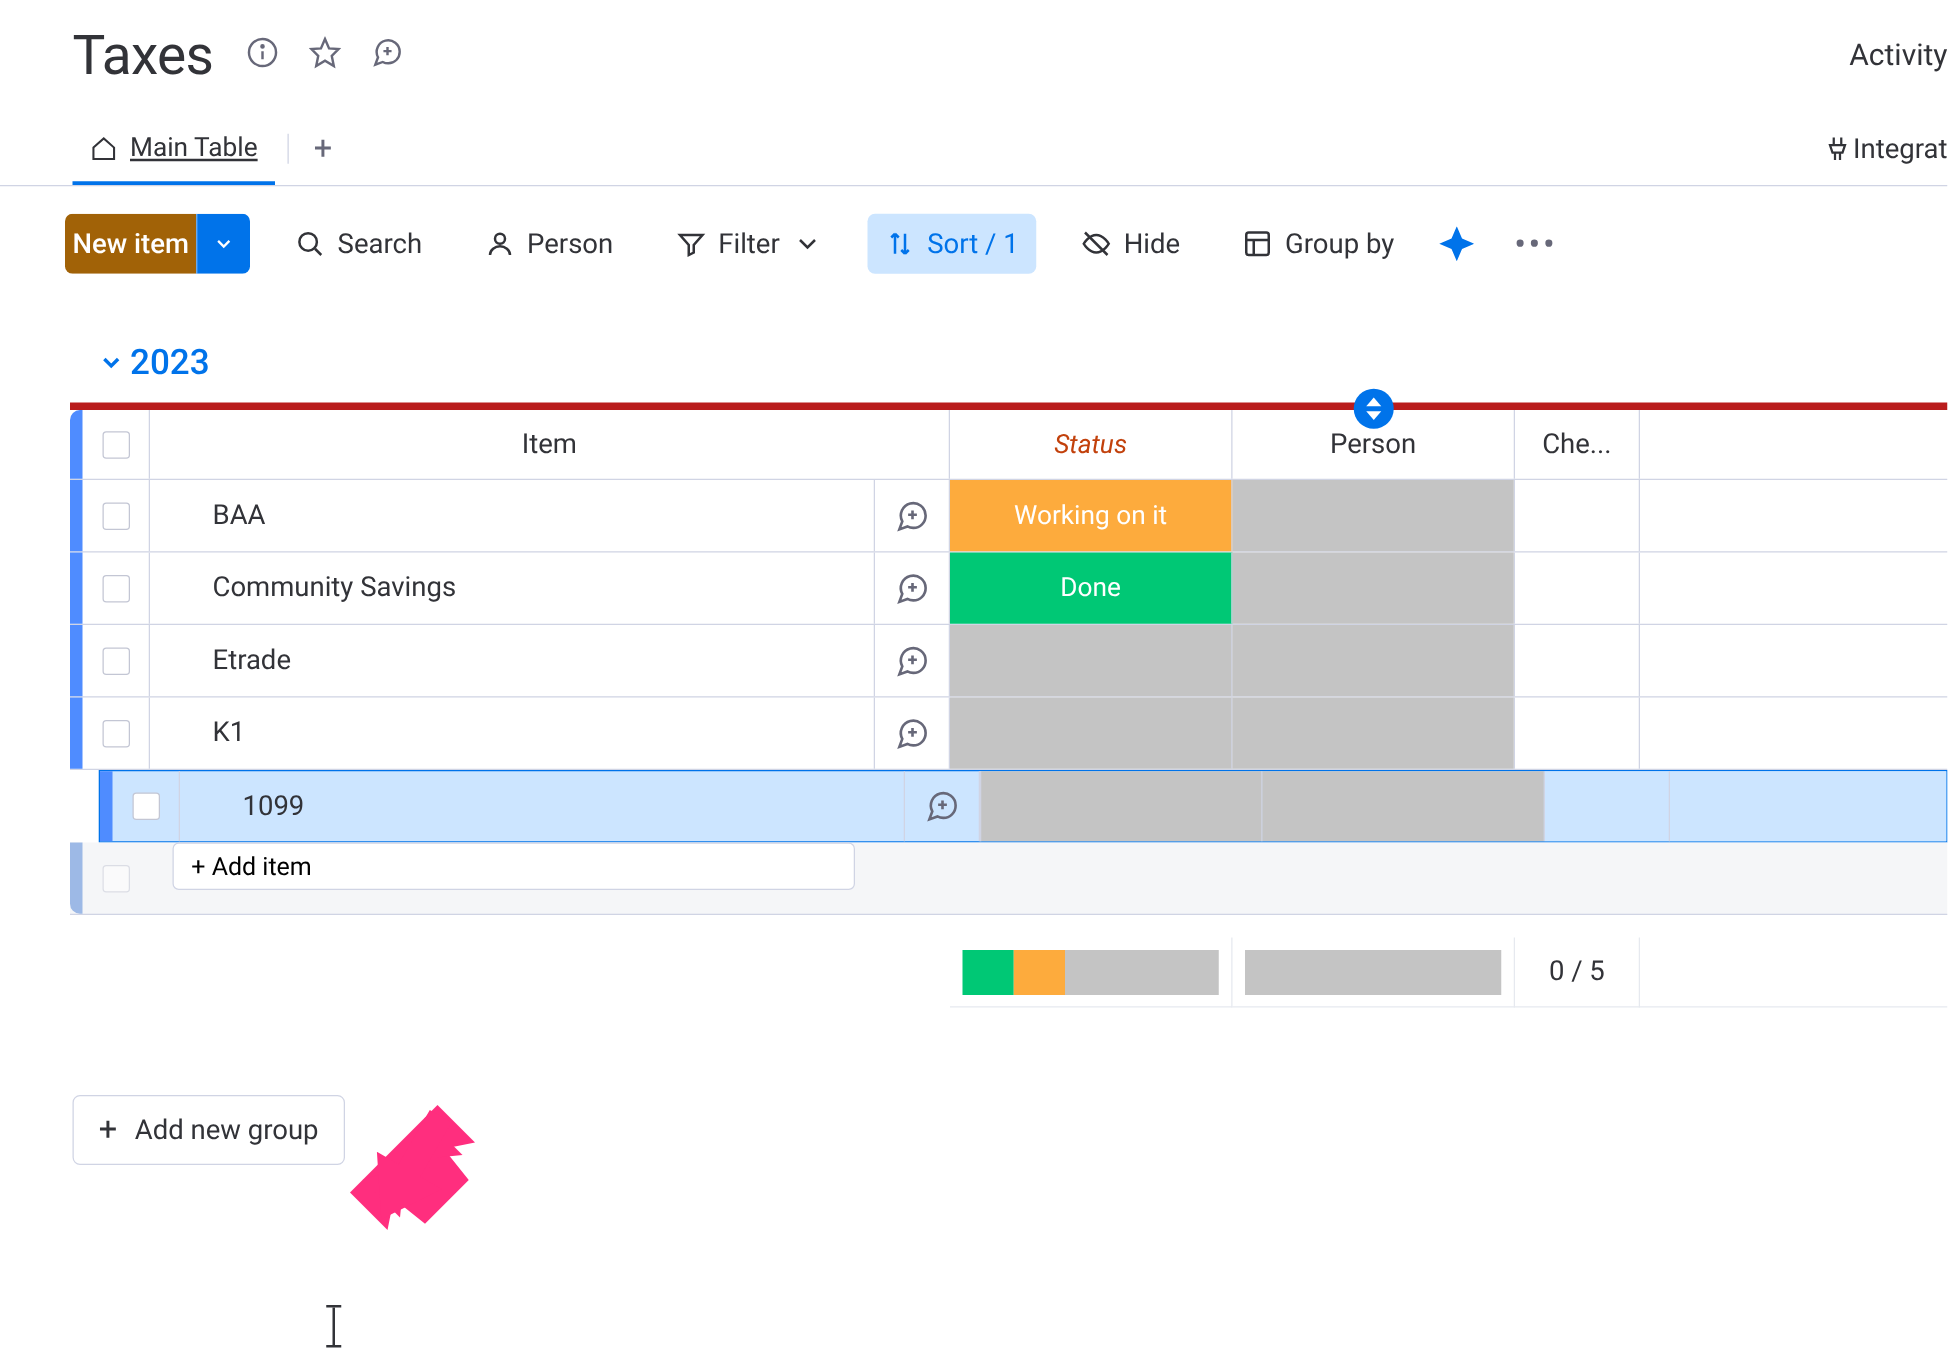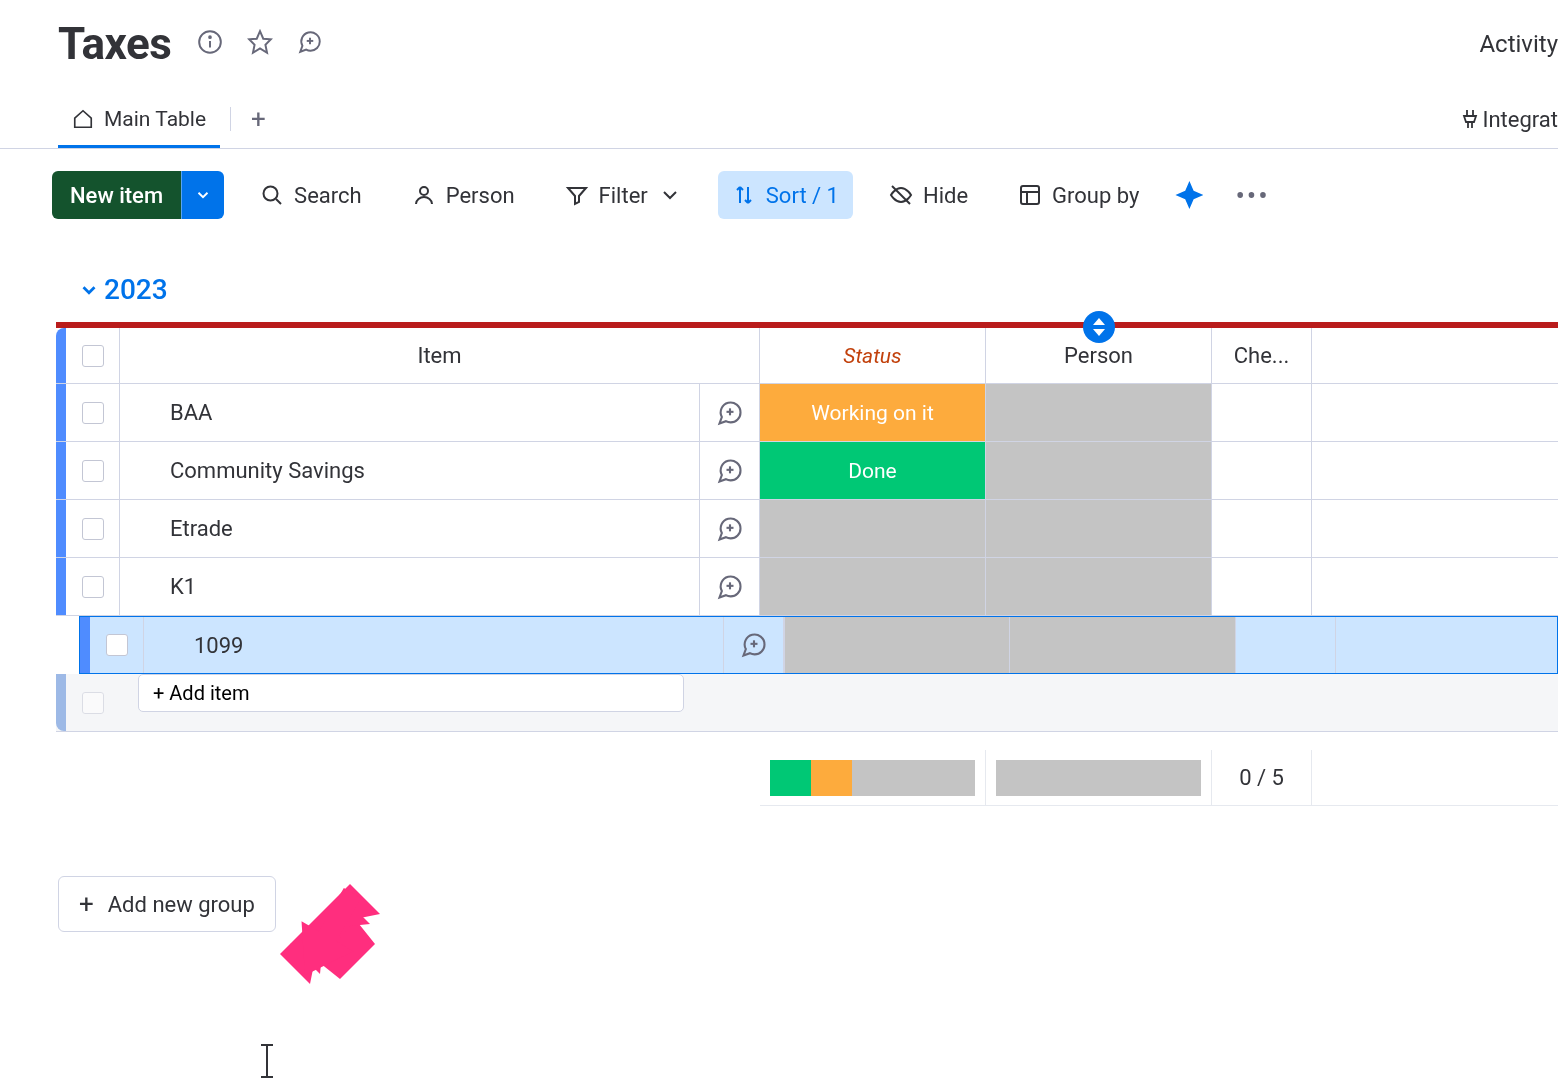--- a/index.html
+++ b/index.html
@@ -13,21 +13,21 @@
   }
   
   .header-row {
     display: flex;
     align-items: center;
     padding: 18px 0 0 58px;
     gap: 20px;
   }
   .board-title {
     font-size: 44px;
-    font-weight: 700;
+    font-weight: 400;
     letter-spacing: -0.5px;
   }
   .header-icons {
     display: flex;
     gap: 24px;
     margin-left: 6px;
     color: #676879;
   }
   .header-icons svg { width: 26px; height: 26px; }
   .header-right {
@@ -46,21 +46,21 @@
   }
   .tab {
     display: flex;
     align-items: center;
     gap: 10px;
     padding: 0 14px 14px 14px;
     font-size: 21px;
     color: #323338;
     cursor: pointer;
   }
-  .tab.active { border-bottom: 3px solid #0073ea; margin-bottom: -2px; }
+  .tab.active { border-bottom: 3px solid #0073ea; margin-bottom: -2px; text-decoration: underline; }
   .tab svg { width: 22px; height: 22px; }
   .tab-sep { width: 1px; height: 24px; background: #d0d4e4; margin: 0 10px 14px 10px; }
   .tab-plus { font-size: 26px; color: #676879; padding: 0 10px 14px 10px; cursor: pointer; }
   .tabs-right {
     margin-left: auto;
     display: flex;
     align-items: center;
     gap: 14px;
     padding: 0 0 14px 0;
     font-size: 22px;
@@ -74,27 +74,27 @@
     gap: 22px;
   }
   .new-item-btn {
     display: flex;
     align-items: stretch;
     border-radius: 6px;
     overflow: hidden;
     height: 48px;
   }
   .new-item-main {
-    background: #14532d;
+    background: #a16207;
     color: #fff;
     font-size: 22px;
     font-weight: 500;
     display: flex;
     align-items: center;
-    padding: 0 18px;
+    padding: 0 6px;
     cursor: pointer;
   }
   .new-item-drop {
     background: #0073ea;
     border-left: 1px solid rgba(255,255,255,0.35);
     display: flex;
     align-items: center;
     padding: 0 12px;
     cursor: pointer;
   }

